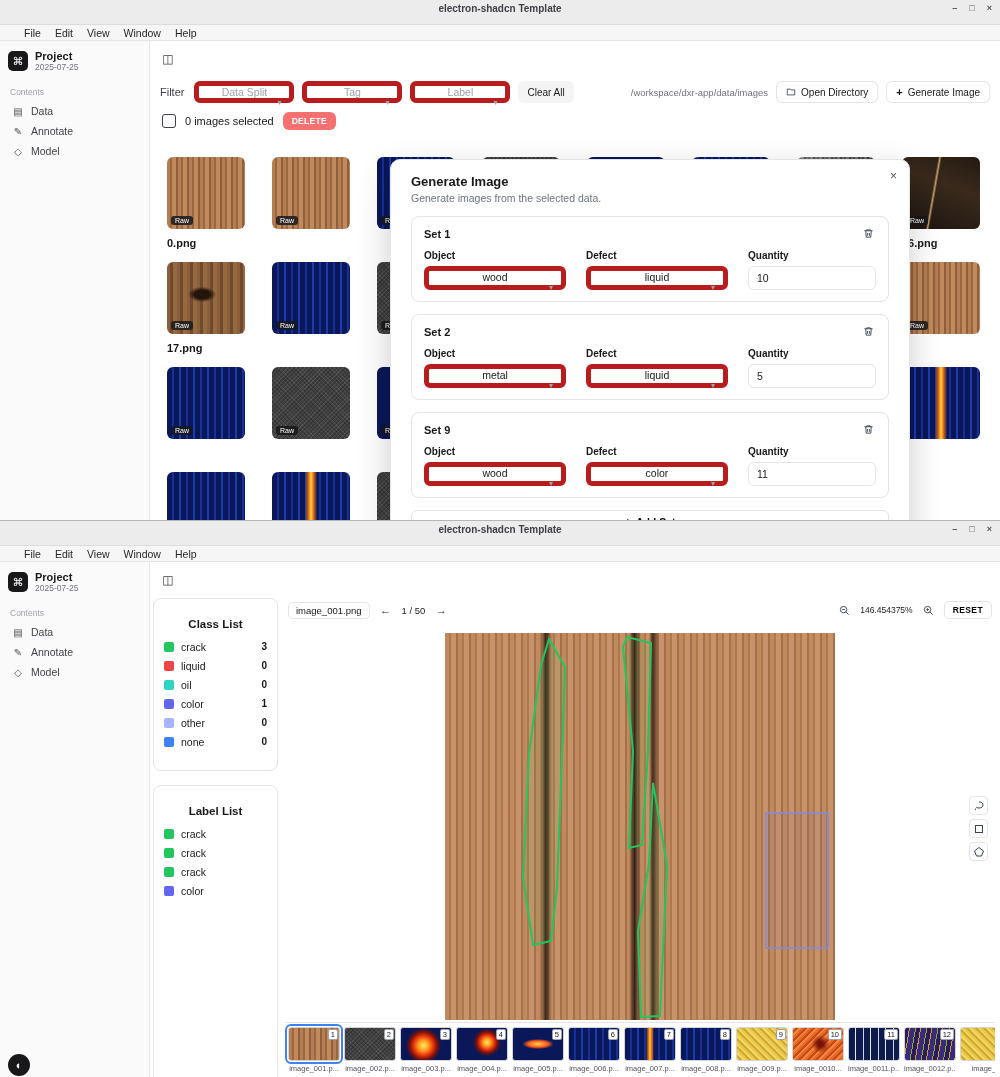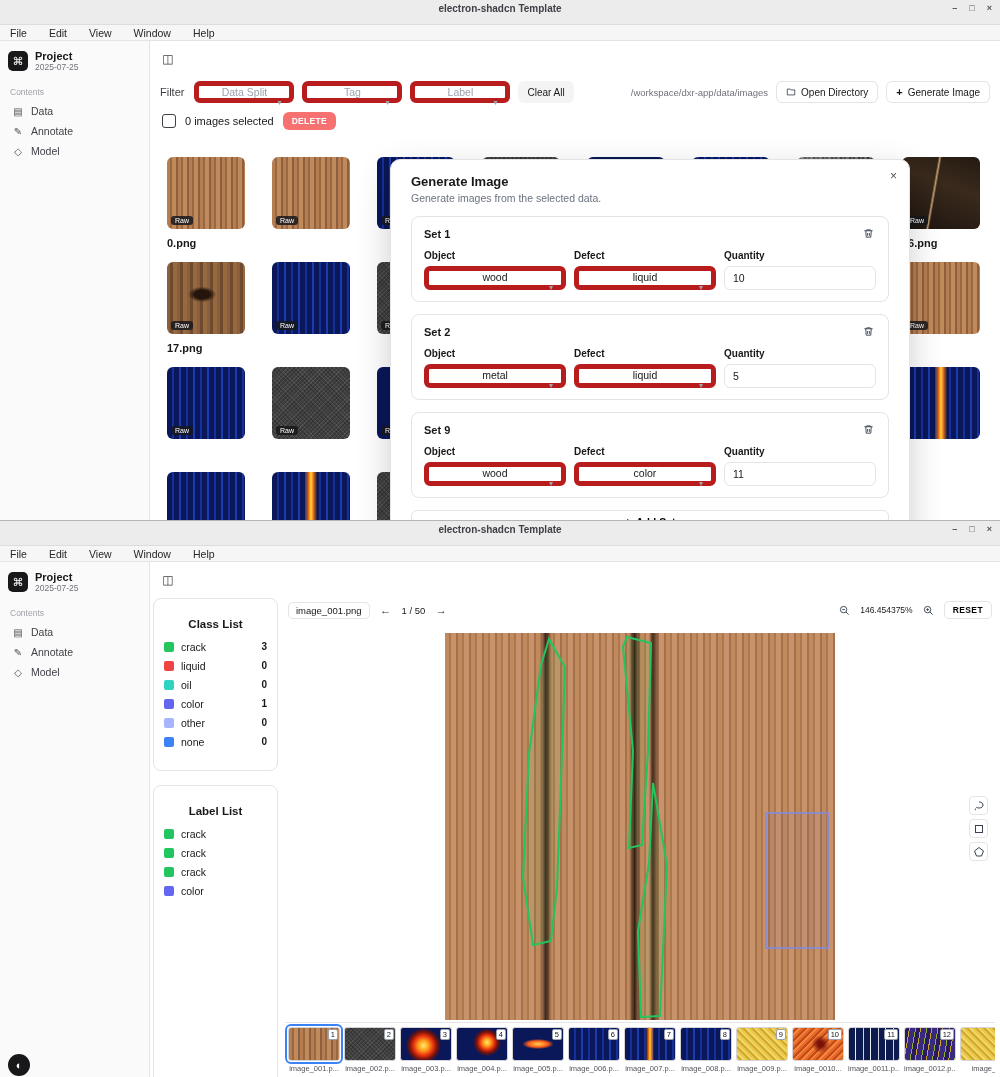--- a/index.html
+++ b/index.html
@@ -7,21 +7,21 @@
          font-family:"Liberation Sans", sans-serif; color:#18181b; }
   .window { position:absolute; left:0; width:1000px; overflow:hidden; background:#fff; }
   #win1 { top:0; height:520px; }
   #win2 { top:520px; height:557px; border-top:1px solid #b5b5b5; }
 
   
   .titlebar { height:25px; background:#ececec; border-bottom:1px solid #dcdcdc; position:relative;
               text-align:center; font-size:10px; line-height:17px; color:#3f3f46; font-weight:600; }
   .wc { position:absolute; right:8px; top:0; display:flex; gap:12px; font-size:9px; color:#52525b; line-height:17px; }
   .wc span { cursor:default; }
-  .menubar { height:16px; background:#f6f6f6; border-bottom:1px solid #e4e4e7; display:flex; align-items:center; padding-left:3px;gap:8px; }
+  .menubar { height:16px; background:#f6f6f6; border-bottom:1px solid #e4e4e7; display:flex; align-items:center; padding-left:17px; }
   .menubar span { font-size:10.5px; padding:0 7px; color:#27272a; }
 
   .body-row { display:flex; height:calc(100% - 34px); }
 
   
   .sidebar { width:150px; background:#fafafa; border-right:1px solid #e4e4e7; padding-top:6px; position:relative; flex-shrink:0; }
   .project-row { display:flex; align-items:center; gap:7px; padding:3px 8px; }
   .logo { width:20px; height:20px; background:#18181b; color:#fff; border-radius:5px; display:flex;
           align-items:center; justify-content:center; font-size:11px; flex-shrink:0; }
   .pname { font-size:11px; font-weight:700; line-height:12px; }
@@ -96,21 +96,21 @@
   
   .modal { position:absolute; left:240px; top:118px; width:520px; background:#fff; border:1px solid #e4e4e7;
            border-radius:10px; box-shadow:0 12px 34px rgba(0,0,0,.20); padding:14px 20px 16px; z-index:5; }
   .modal h2 { font-size:13px; font-weight:700; }
   .modal .subtitle { font-size:10.5px; color:#6b7280; margin-top:3px; }
   .modal-close { position:absolute; right:12px; top:9px; border:none; background:transparent; font-size:12px; color:#52525b; }
   .set-card { border:1px solid #e4e4e7; border-radius:8px; padding:9px 12px 11px; margin-top:12px; }
   .set-head { display:flex; align-items:center; justify-content:space-between; }
   .set-name { font-size:11px; font-weight:600; }
   .icon-btn { border:none; background:transparent; padding:2px; display:flex; }
-  .fields { display:flex; gap:8px; margin-top:9px;align-items:flex-end; }
+  .fields { display:flex; gap:20px; margin-top:9px;align-items:flex-end; }
   .field { width:142px; }
   .field:last-child { flex:1; }
   .field-label { font-size:10px; font-weight:600; margin-bottom:5px; }
   .field .select { width:100%; color:#18181b; height:24px; }
   .qty-input { width:100%; height:24px; border:1px solid #e4e4e7; border-radius:6px; font-size:10.5px; padding:0 8px;
                font-family:inherit; color:#18181b; }
   .add-set { width:100%; margin-top:12px; height:24px; border:1px solid #e4e4e7; background:#fff; border-radius:6px;
              font-size:10.5px; font-weight:600; font-family:inherit; display:flex; align-items:center; justify-content:center; gap:5px; }
 
   

